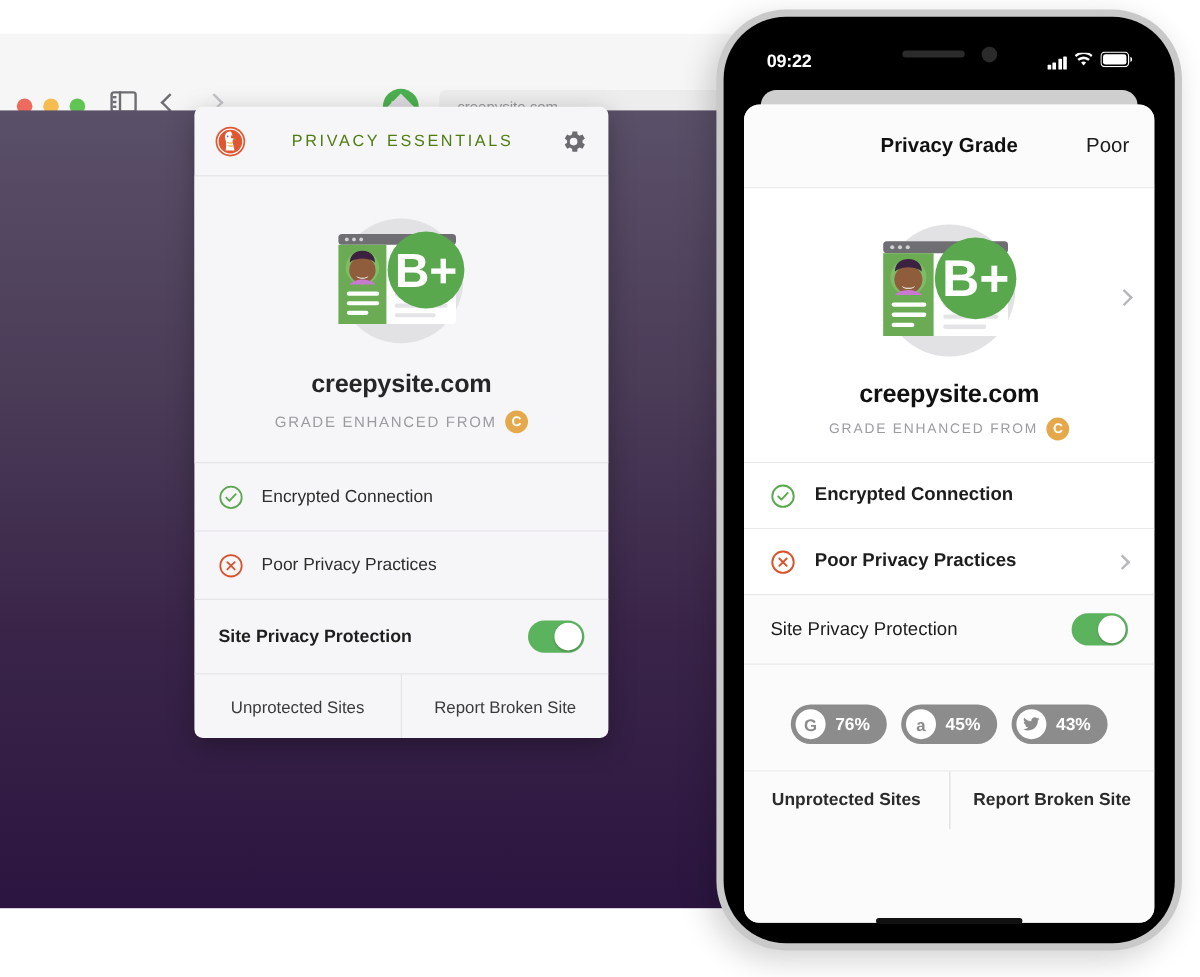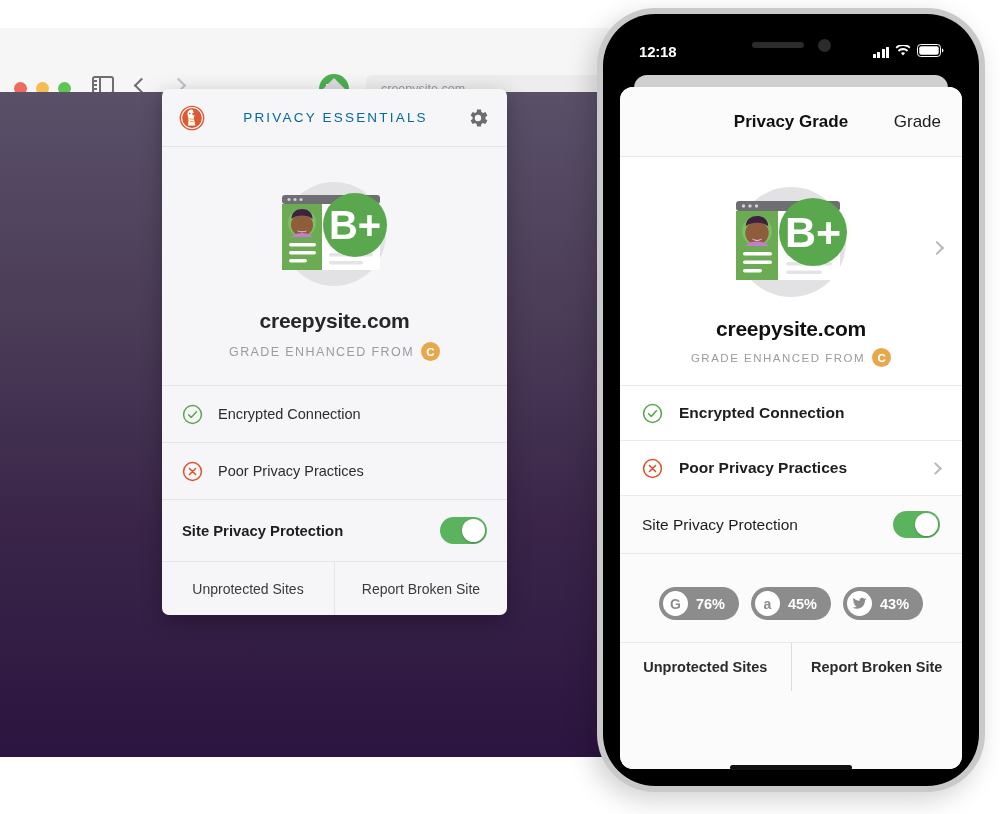--- a/index.html
+++ b/index.html
@@ -79,21 +79,21 @@
     box-shadow: 0 6px 22px rgba(0,0,0,0.28);
     overflow:hidden; z-index:5;
   }
   .popup-head {
     height:58px; display:flex; align-items:center; padding:0 17px;
     border-bottom:1px solid #e6e4e9; position:relative;
   }
   .ddg-logo { width:26px; height:26px; border-radius:50%; flex:none; }
   .popup-title {
     flex:1; text-align:center; font-size:13.5px; letter-spacing:2.2px;
-    color:#0369a1; font-weight:normal;
+    color:#4d7c0f; font-weight:normal;
   }
   .gear { width:24px; height:24px; flex:none; }
 
   .hero { padding:26px 0 24px; text-align:center; border-bottom:1px solid #e6e4e9; background:#f6f5f7; }
   .hero-illus { width:135px; height:122px; margin:0 auto; }
   .hero-site { font-size:21px; color:#262626; font-weight:bold; margin-top:14px; letter-spacing:-0.2px; }
   .hero-sub {
     margin-top:9px; font-size:12.5px; letter-spacing:1.4px; color:#9b9ba0;
     display:flex; align-items:center; justify-content:center; gap:7px;
   }
@@ -363,21 +363,21 @@
 
   <div class="phone">
     <div class="phone-body">
       <div class="phone-screen">
 
         <div class="notch-bar">
           <span class="speaker"></span>
           <span class="camera"></span>
         </div>
 
-        <div class="status-time">12:18</div>
+        <div class="status-time">09:22</div>
         <div class="status-right">
           <span class="sig">
             <i style="height:4px"></i>
               <i style="height:6.5px"></i>
               <i style="height:9px"></i>
               <i style="height:11.5px"></i>
           </span>
           <span>
             <svg viewBox="0 0 16 12" width="16" height="12" fill="#fff">
               <path d="M8 10.6l2.1-2.5a3.2 3.2 0 0 0-4.2 0z"></path>
@@ -393,21 +393,21 @@
             </svg>
           </span>
         </div>
 
         <div class="behind-card"></div>
 
         <div class="sheet">
 
           <div class="sheet-head">
             <span class="sheet-title">Privacy Grade</span>
-            <span class="sheet-done">Grade</span>
+            <span class="sheet-done">Poor</span>
           </div>
 
           <div class="m-hero">
             <div class="m-hero-illus">
               <svg viewBox="0 0 142 130" width="142" height="130">
                 <circle cx="71" cy="65" r="55" fill="#e2e2e4"></circle>
                 <rect x="16" y="24" width="104" height="79" rx="3" fill="#ffffff"></rect>
                 <rect x="16" y="24" width="104" height="10" rx="3" fill="#6e6e73"></rect>
                 <circle cx="23.5" cy="29" r="1.7" fill="#d2d2d4"></circle>
                 <circle cx="30" cy="29" r="1.7" fill="#d2d2d4"></circle>

